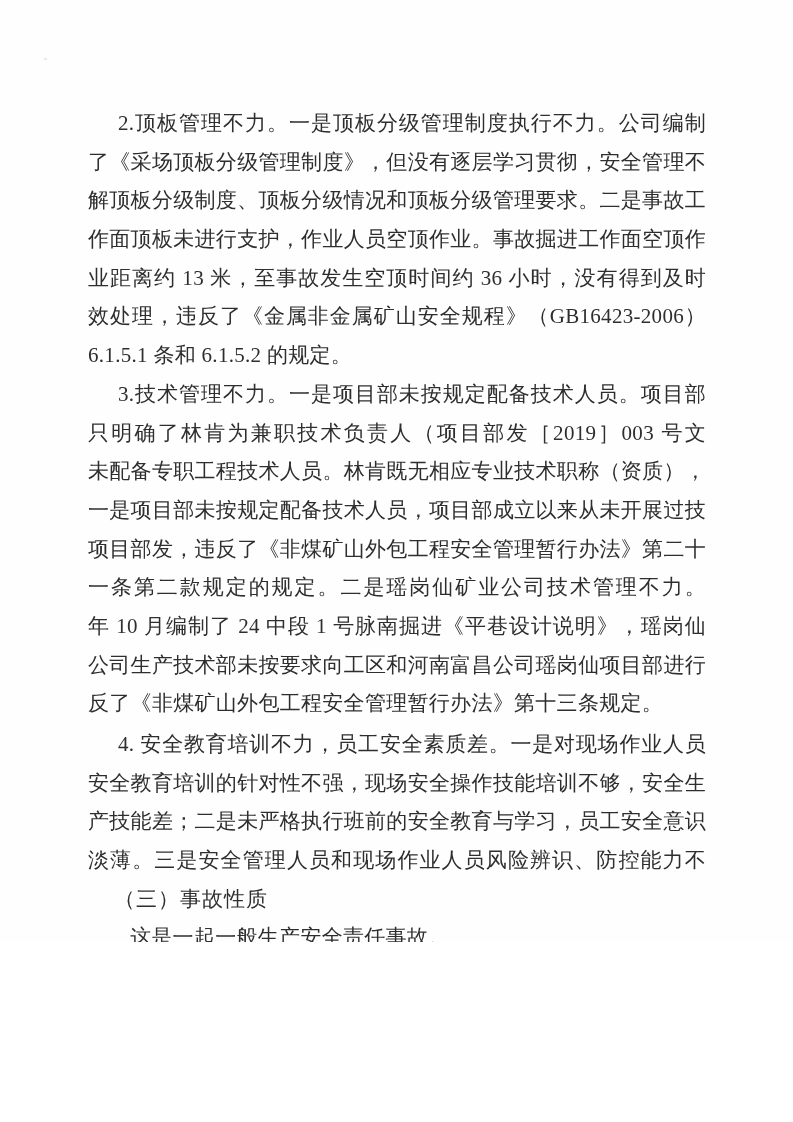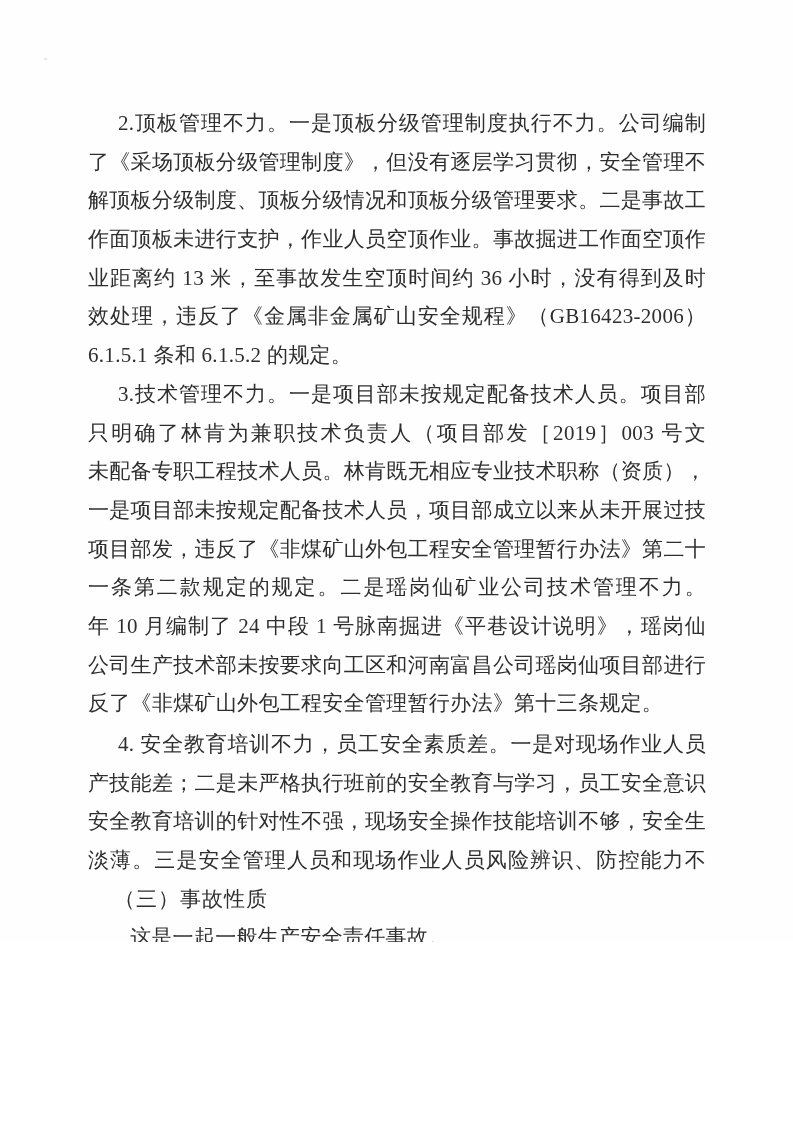--- a/index.html
+++ b/index.html
@@ -108,22 +108,22 @@
         <div class="line fill" data-name="text-line">未配备专职工程技术人员。林肯既无相应专业技术职称（资质），也</div>
         <div class="line fill" data-name="text-line">一是项目部未按规定配备技术人员，项目部成立以来从未开展过技术</div>
         <div class="line fill" data-name="text-line">项目部发，违反了《非煤矿山外包工程安全管理暂行办法》第二十</div>
         <div class="line fill" data-name="text-line">一条第二款规定的规定。二是瑶岗仙矿业公司技术管理不力。2018</div>
         <div class="line fill" data-name="text-line">年 10 月编制了 24 中段 1 号脉南掘进《平巷设计说明》，瑶岗仙矿业</div>
         <div class="line fill" data-name="text-line">公司生产技术部未按要求向工区和河南富昌公司瑶岗仙项目部进行</div>
         <div class="line no-fill" data-name="text-line">反了《非煤矿山外包工程安全管理暂行办法》第十三条规定。</div>
       </div>
       <div class="block paragraph" data-name="paragraph-safety-training">
         <div class="line fill indent-num" data-name="text-line">4. 安全教育培训不力，员工安全素质差。一是对现场作业人员</div>
+        <div class="line fill" data-name="text-line">安全教育培训的针对性不强，现场安全操作技能培训不够，安全生</div>
         <div class="line fill" data-name="text-line">产技能差；二是未严格执行班前的安全教育与学习，员工安全意识</div>
-        <div class="line fill" data-name="text-line">安全教育培训的针对性不强，现场安全操作技能培训不够，安全生</div>
         <div class="line fill" data-name="text-line">淡薄。三是安全管理人员和现场作业人员风险辨识、防控能力不足。</div>
       </div>
       <div class="block heading" data-name="heading-accident-nature">
         <div class="line no-fill indent-head" data-name="text-line">（三）事故性质</div>
       </div>
       <div class="block paragraph" data-name="paragraph-conclusion">
         <div class="line no-fill indent-cjk" data-name="text-line">这是一起一般生产安全责任事故。</div>
       </div>
     </div>
   <div class="page-number" data-name="page-number">— 13 —</div>

